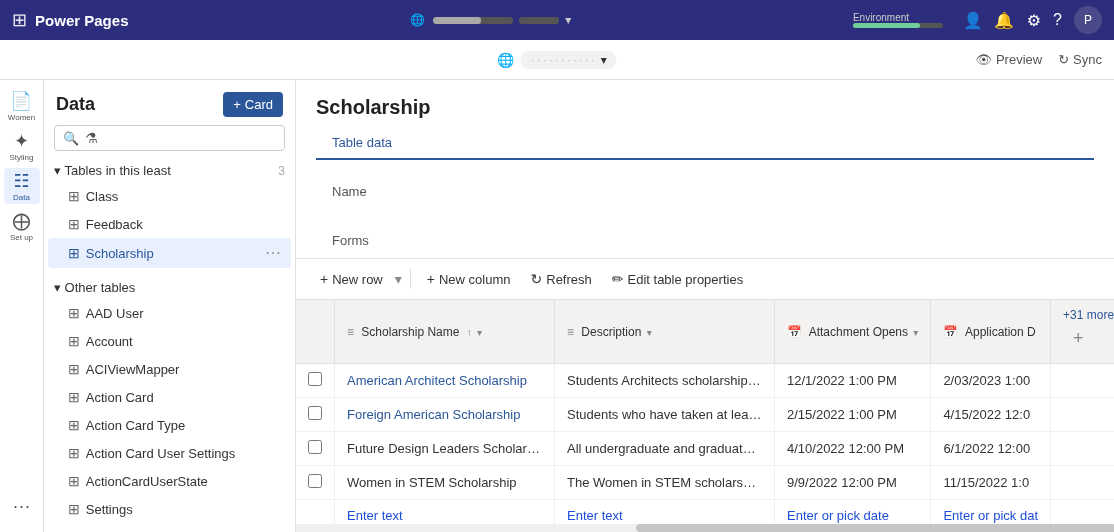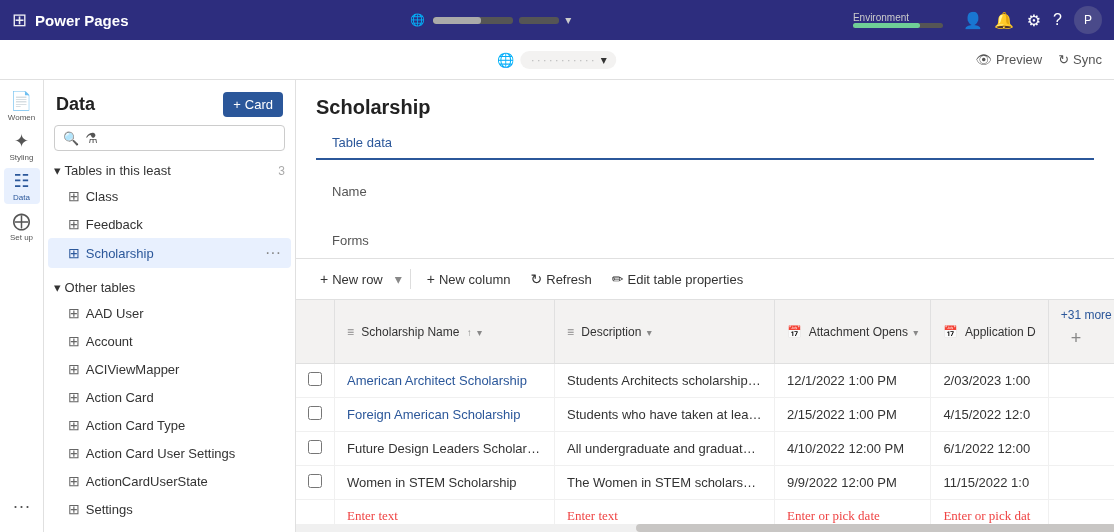--- a/index.html
+++ b/index.html
@@ -253,21 +253,21 @@
       border-bottom: 1px solid #f0f0f0;
       border-right: 1px solid #f0f0f0;
       color: #333;
       white-space: nowrap;
       overflow: hidden;
       text-overflow: ellipsis;
       max-width: 220px;
     }
     td:first-child { width: 36px; }
     td.link-cell { color: #2b579a; cursor: pointer; }
-    td.placeholder { color: #ef4444; font-style: normal; font-family: Liberation Serif, serif; }
+    td.placeholder { color: #1d4ed8; font-style: normal; }
     .row-checkbox { width: 14px; height: 14px; }
 
     .plus-col-btn {
       background: none;
       border: none;
       color: #888;
       font-size: 18px;
       cursor: pointer;
       padding: 6px 10px;
     }

